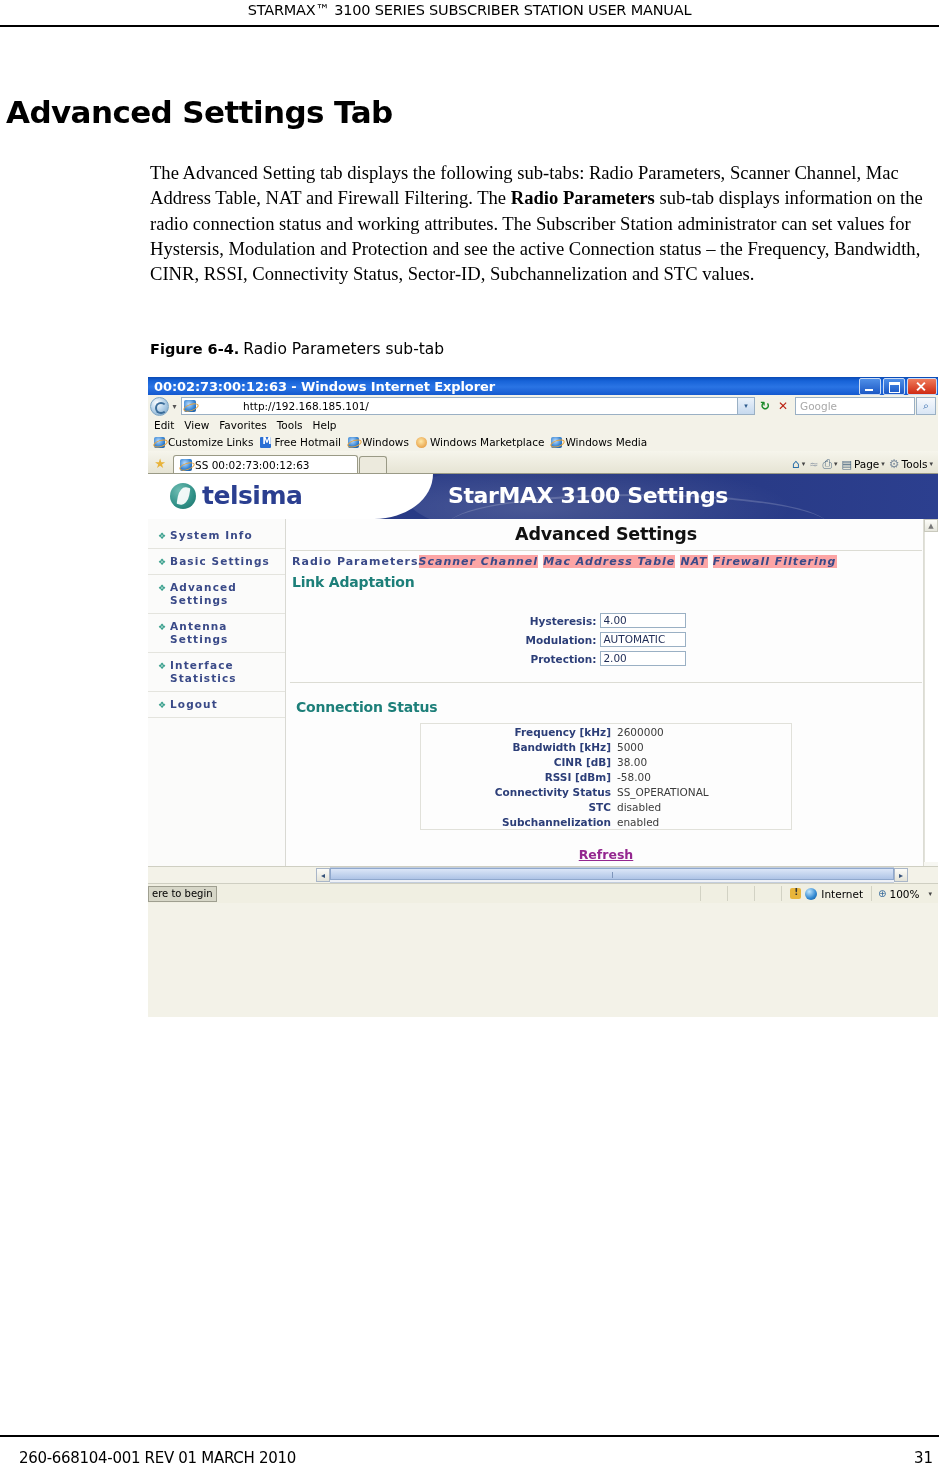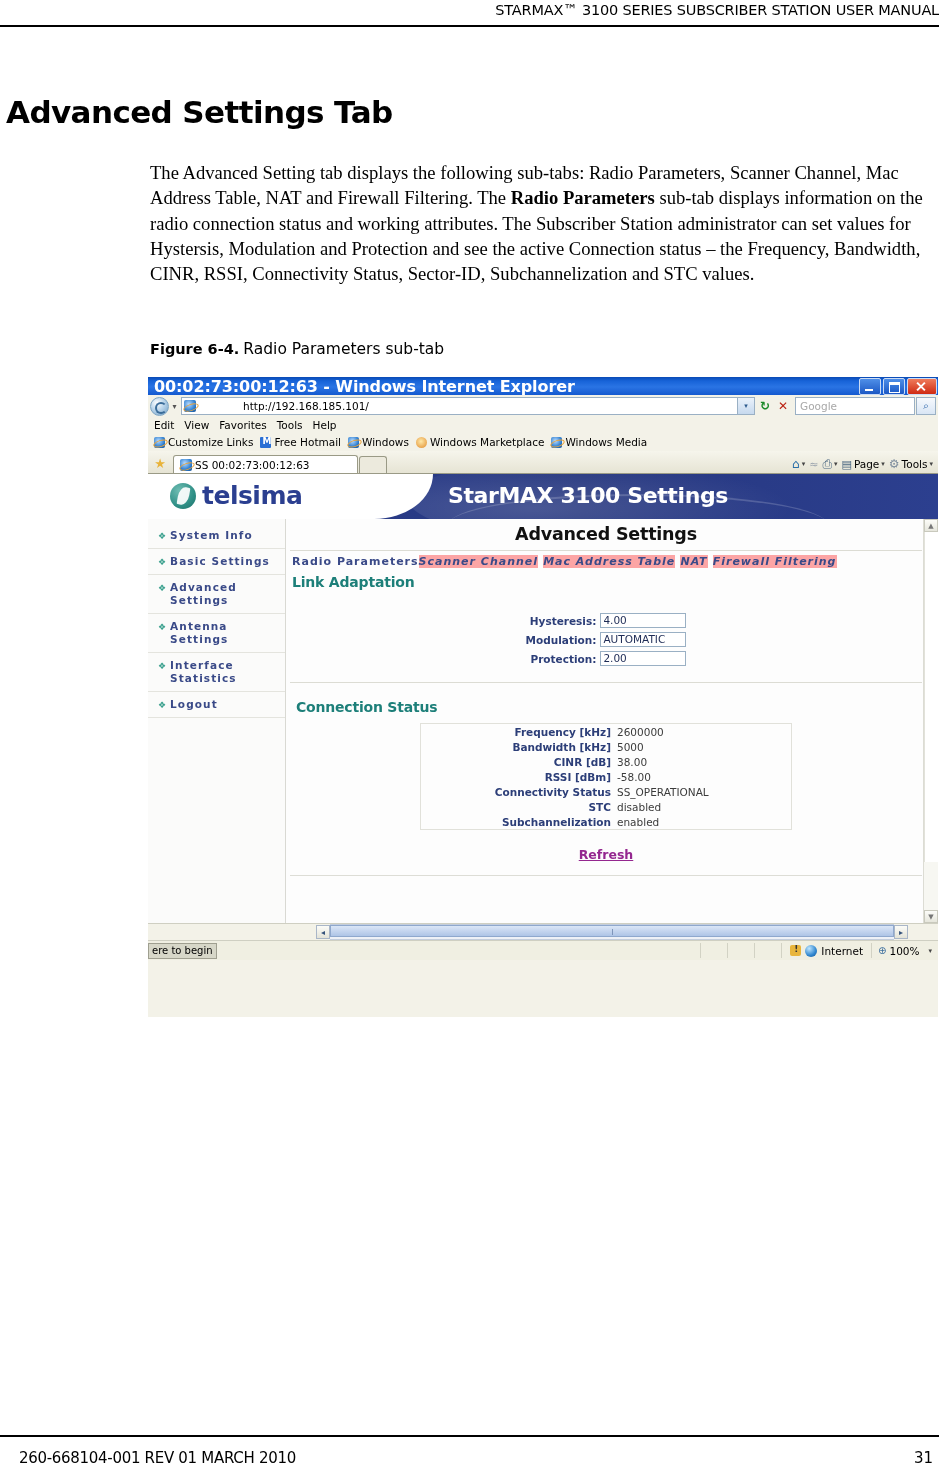--- a/index.html
+++ b/index.html
@@ -14,21 +14,21 @@
     font-family: "Liberation Serif", serif;
     overflow: hidden;
   }
 
   
   .running-head {
     position: absolute;
     top: 2px;
     right: 0px;
     width: 939px;
-    text-align: right;
+    text-align: center;
     font-family: "DejaVu Sans", sans-serif;
     font-size: 14.5px;
     letter-spacing: -0.2px;
     color: #000;
     white-space: nowrap;
   }
   .head-rule {
     position: absolute;
     top: 25px;
     left: 0;
@@ -122,21 +122,21 @@
   
   .titlebar {
     height: 18px;
     background: linear-gradient(to bottom, #0a4ab5 0%, #1763d8 22%, #2a74e4 55%, #1459cf 100%);
     display: flex;
     align-items: center;
     position: relative;
   }
   .titlebar .t-text {
     color: #ffffff;
-    font-size: 16px;
+    font-size: 13px;
     font-weight: bold;
     margin-left: 6px;
     white-space: nowrap;
     letter-spacing: -0.1px;
   }
   .win-btns {
     position: absolute;
     right: 1px;
     top: 1px;
     display: flex;
@@ -313,21 +313,21 @@
   .tools-right .lbl { font-size:10.5px; color:#000; }
   .home-ico { color:#2a6fa8; font-size:12px; }
   .rss-ico { color:#9aa3ad; font-size:11px; }
   .print-ico { color:#4a6781; font-size:12px; }
   .page-ico { color:#4a6781; font-size:11px; }
   .gear-ico { color:#7c8c9c; font-size:12px; }
 
   
   .sitearea {
     position: relative;
-    height: 449px;
+    height: 392px;
     background: #ffffff;
     overflow: hidden;
   }
   .site-banner {
     height: 45px;
     background: linear-gradient(to right,#2c3f8f 0%, #26377f 55%, #2c3f8f 100%);
     position: relative;
     overflow: hidden;
   }
   .banner-white {

